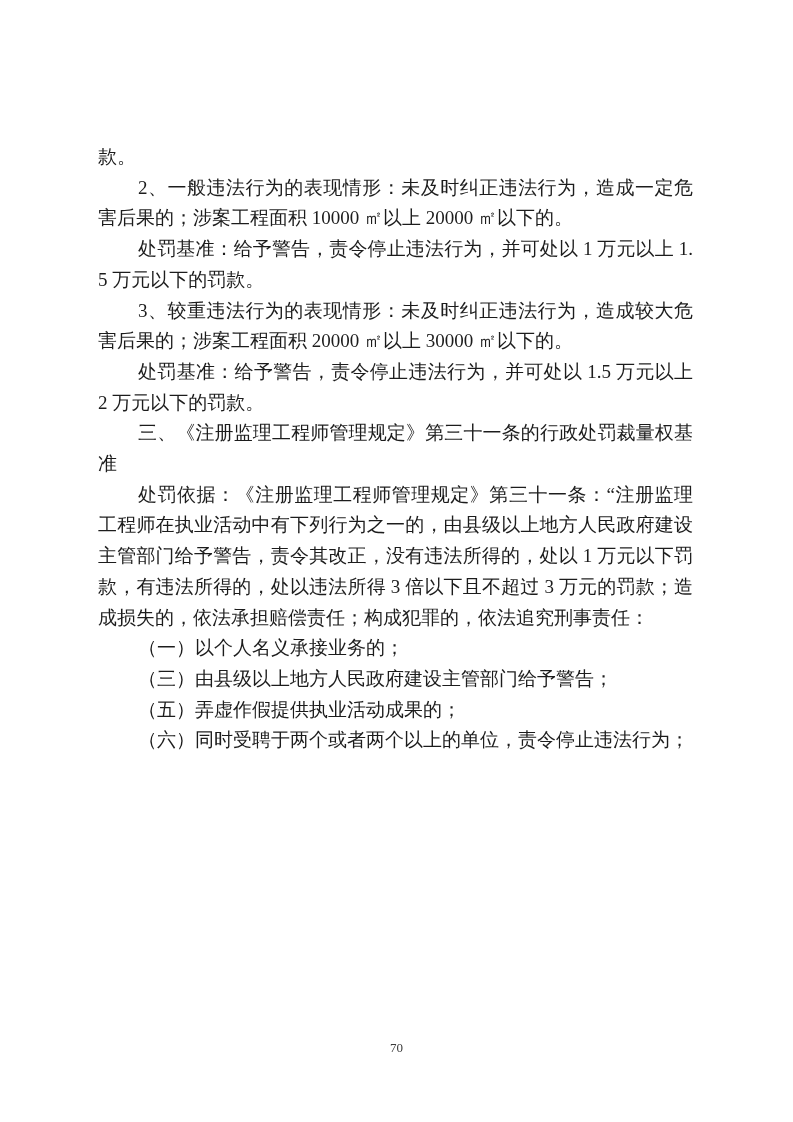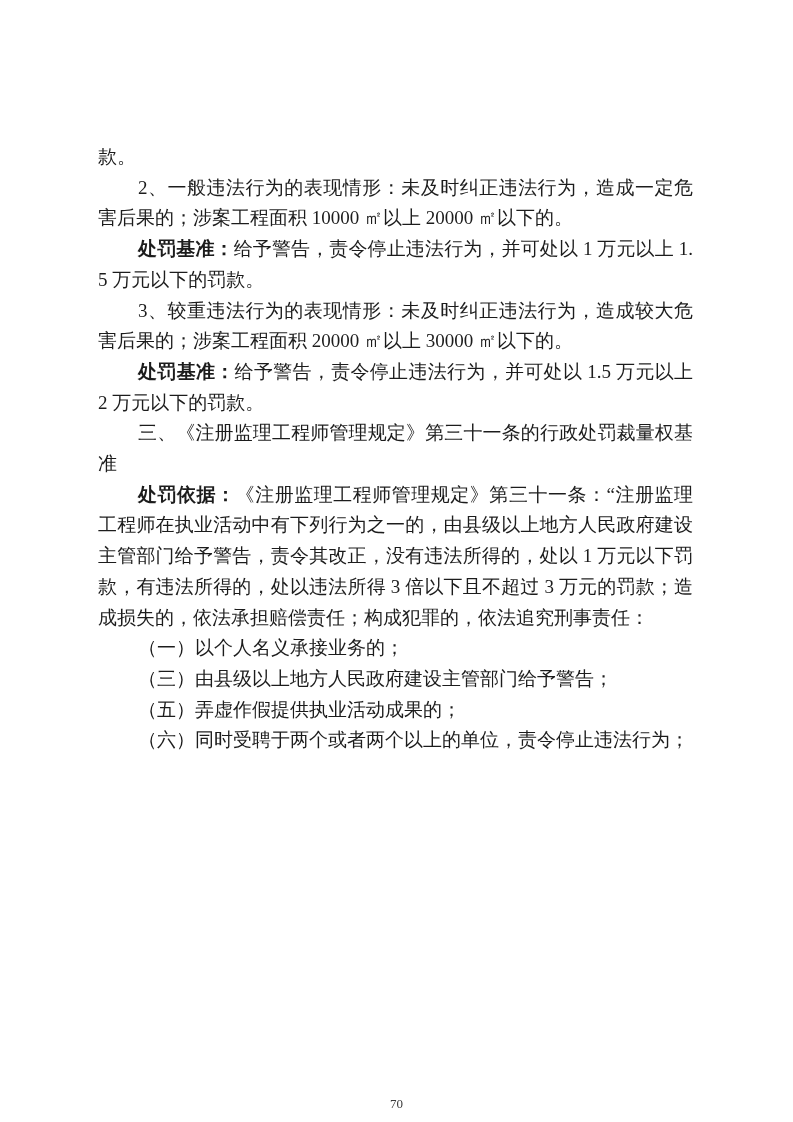--- a/index.html
+++ b/index.html
@@ -35,25 +35,25 @@
     word-break: break-all;
     overflow-wrap: break-word;
   }
   .para.indent {
     text-indent: 40px;
   }
   .para.heading {
     font-weight: 400;
   }
   .para strong {
-    font-weight: 700;
+    font-weight: 400;
   }
   .page-footer {
     position: absolute;
-    top: 1096px;
+    top: 1040px;
     left: 0;
     width: 100%;
     text-align: center;
     font-size: 13px;
     color: #3a3a3a;
     font-family: "Liberation Serif", "DejaVu Serif", serif;
   }
 </style>
 </head>
 <body>

